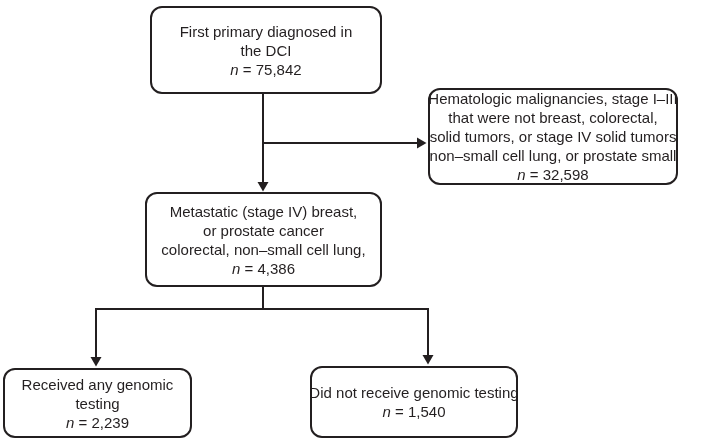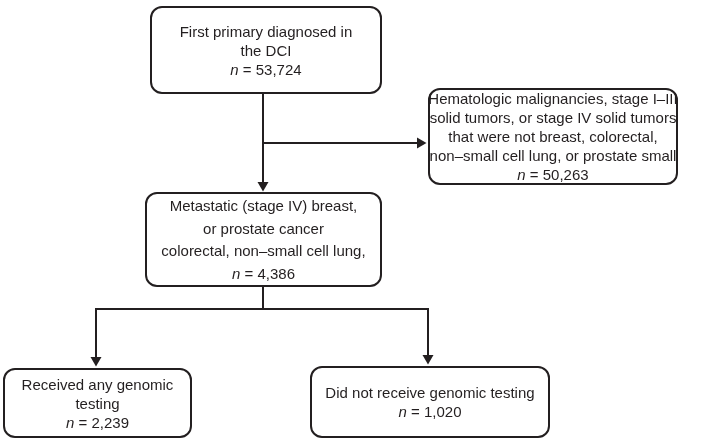--- a/index.html
+++ b/index.html
@@ -29,23 +29,23 @@
     display:flex;flex-direction:column;
     align-items:center;justify-content:center;
     text-align:center;
     font-size:15px;line-height:19px;
     padding:2px 4px;
   }
   .box .line{white-space:nowrap;}
   .box .nline i{font-style:italic;}
   .box-top{left:150px;top:6px;width:232px;height:88px;}
   .box-excluded{left:428px;top:88px;width:250px;height:97px;}
-  .box-metastatic{left:145px;top:192px;width:237px;height:95px;justify-content:space-between;}
+  .box-metastatic{left:145px;top:192px;width:237px;height:95px;}
   .box-received{left:3px;top:368px;width:189px;height:70px;}
-  .box-not-received{left:310px;top:366px;width:240px;height:72px;}
+  .box-not-received{left:310px;top:366px;width:208px;height:72px;}
 </style>
 </head>
 <body>
 
 <div class="stage">
 
   <svg class="connectors" viewBox="0 0 714 441" xmlns="http://www.w3.org/2000/svg">
 
     <path d="M263 94 L263 183"></path>
     <polygon points="257.5,182 268.5,182 263,191.5"></polygon>
@@ -54,42 +54,42 @@
     <polygon points="417,137.5 417,148.5 426.5,143"></polygon>
 
     <path d="M263 287 L263 309 M96 309 L428 309 M96 308 L96 358 M428 308 L428 356"></path>
     <polygon points="90.5,357 101.5,357 96,366.5"></polygon>
     <polygon points="422.5,355 433.5,355 428,364.5"></polygon>
   </svg>
 
   <div class="box box-top">
     <div class="line">First primary diagnosed in</div>
     <div class="line">the DCI</div>
-    <div class="line nline"><i>n</i> <span>= 53,724</span></div>
+    <div class="line nline"><i>n</i> <span>= 75,842</span></div>
   </div>
 
   <div class="box box-excluded">
     <div class="line">Hematologic malignancies, stage I–III</div>
+    <div class="line">that were not breast, colorectal,</div>
     <div class="line">solid tumors, or stage IV solid tumors</div>
-    <div class="line">that were not breast, colorectal,</div>
     <div class="line">non–small cell lung, or prostate small</div>
-    <div class="line nline"><i>n</i> <span>= 50,263</span></div>
+    <div class="line nline"><i>n</i> <span>= 32,598</span></div>
   </div>
 
   <div class="box box-metastatic">
     <div class="line">Metastatic (stage IV) breast,</div>
     <div class="line">or prostate cancer</div>
     <div class="line">colorectal, non–small cell lung,</div>
     <div class="line nline"><i>n</i> <span>= 4,386</span></div>
   </div>
 
   <div class="box box-received">
     <div class="line">Received any genomic</div>
     <div class="line">testing</div>
     <div class="line nline"><i>n</i> <span>= 2,239</span></div>
   </div>
 
   <div class="box box-not-received">
     <div class="line">Did not receive genomic testing</div>
-    <div class="line nline"><i>n</i> <span>= 1,020</span></div>
+    <div class="line nline"><i>n</i> <span>= 1,540</span></div>
   </div>
 
 </div>
 
 </body></html>

